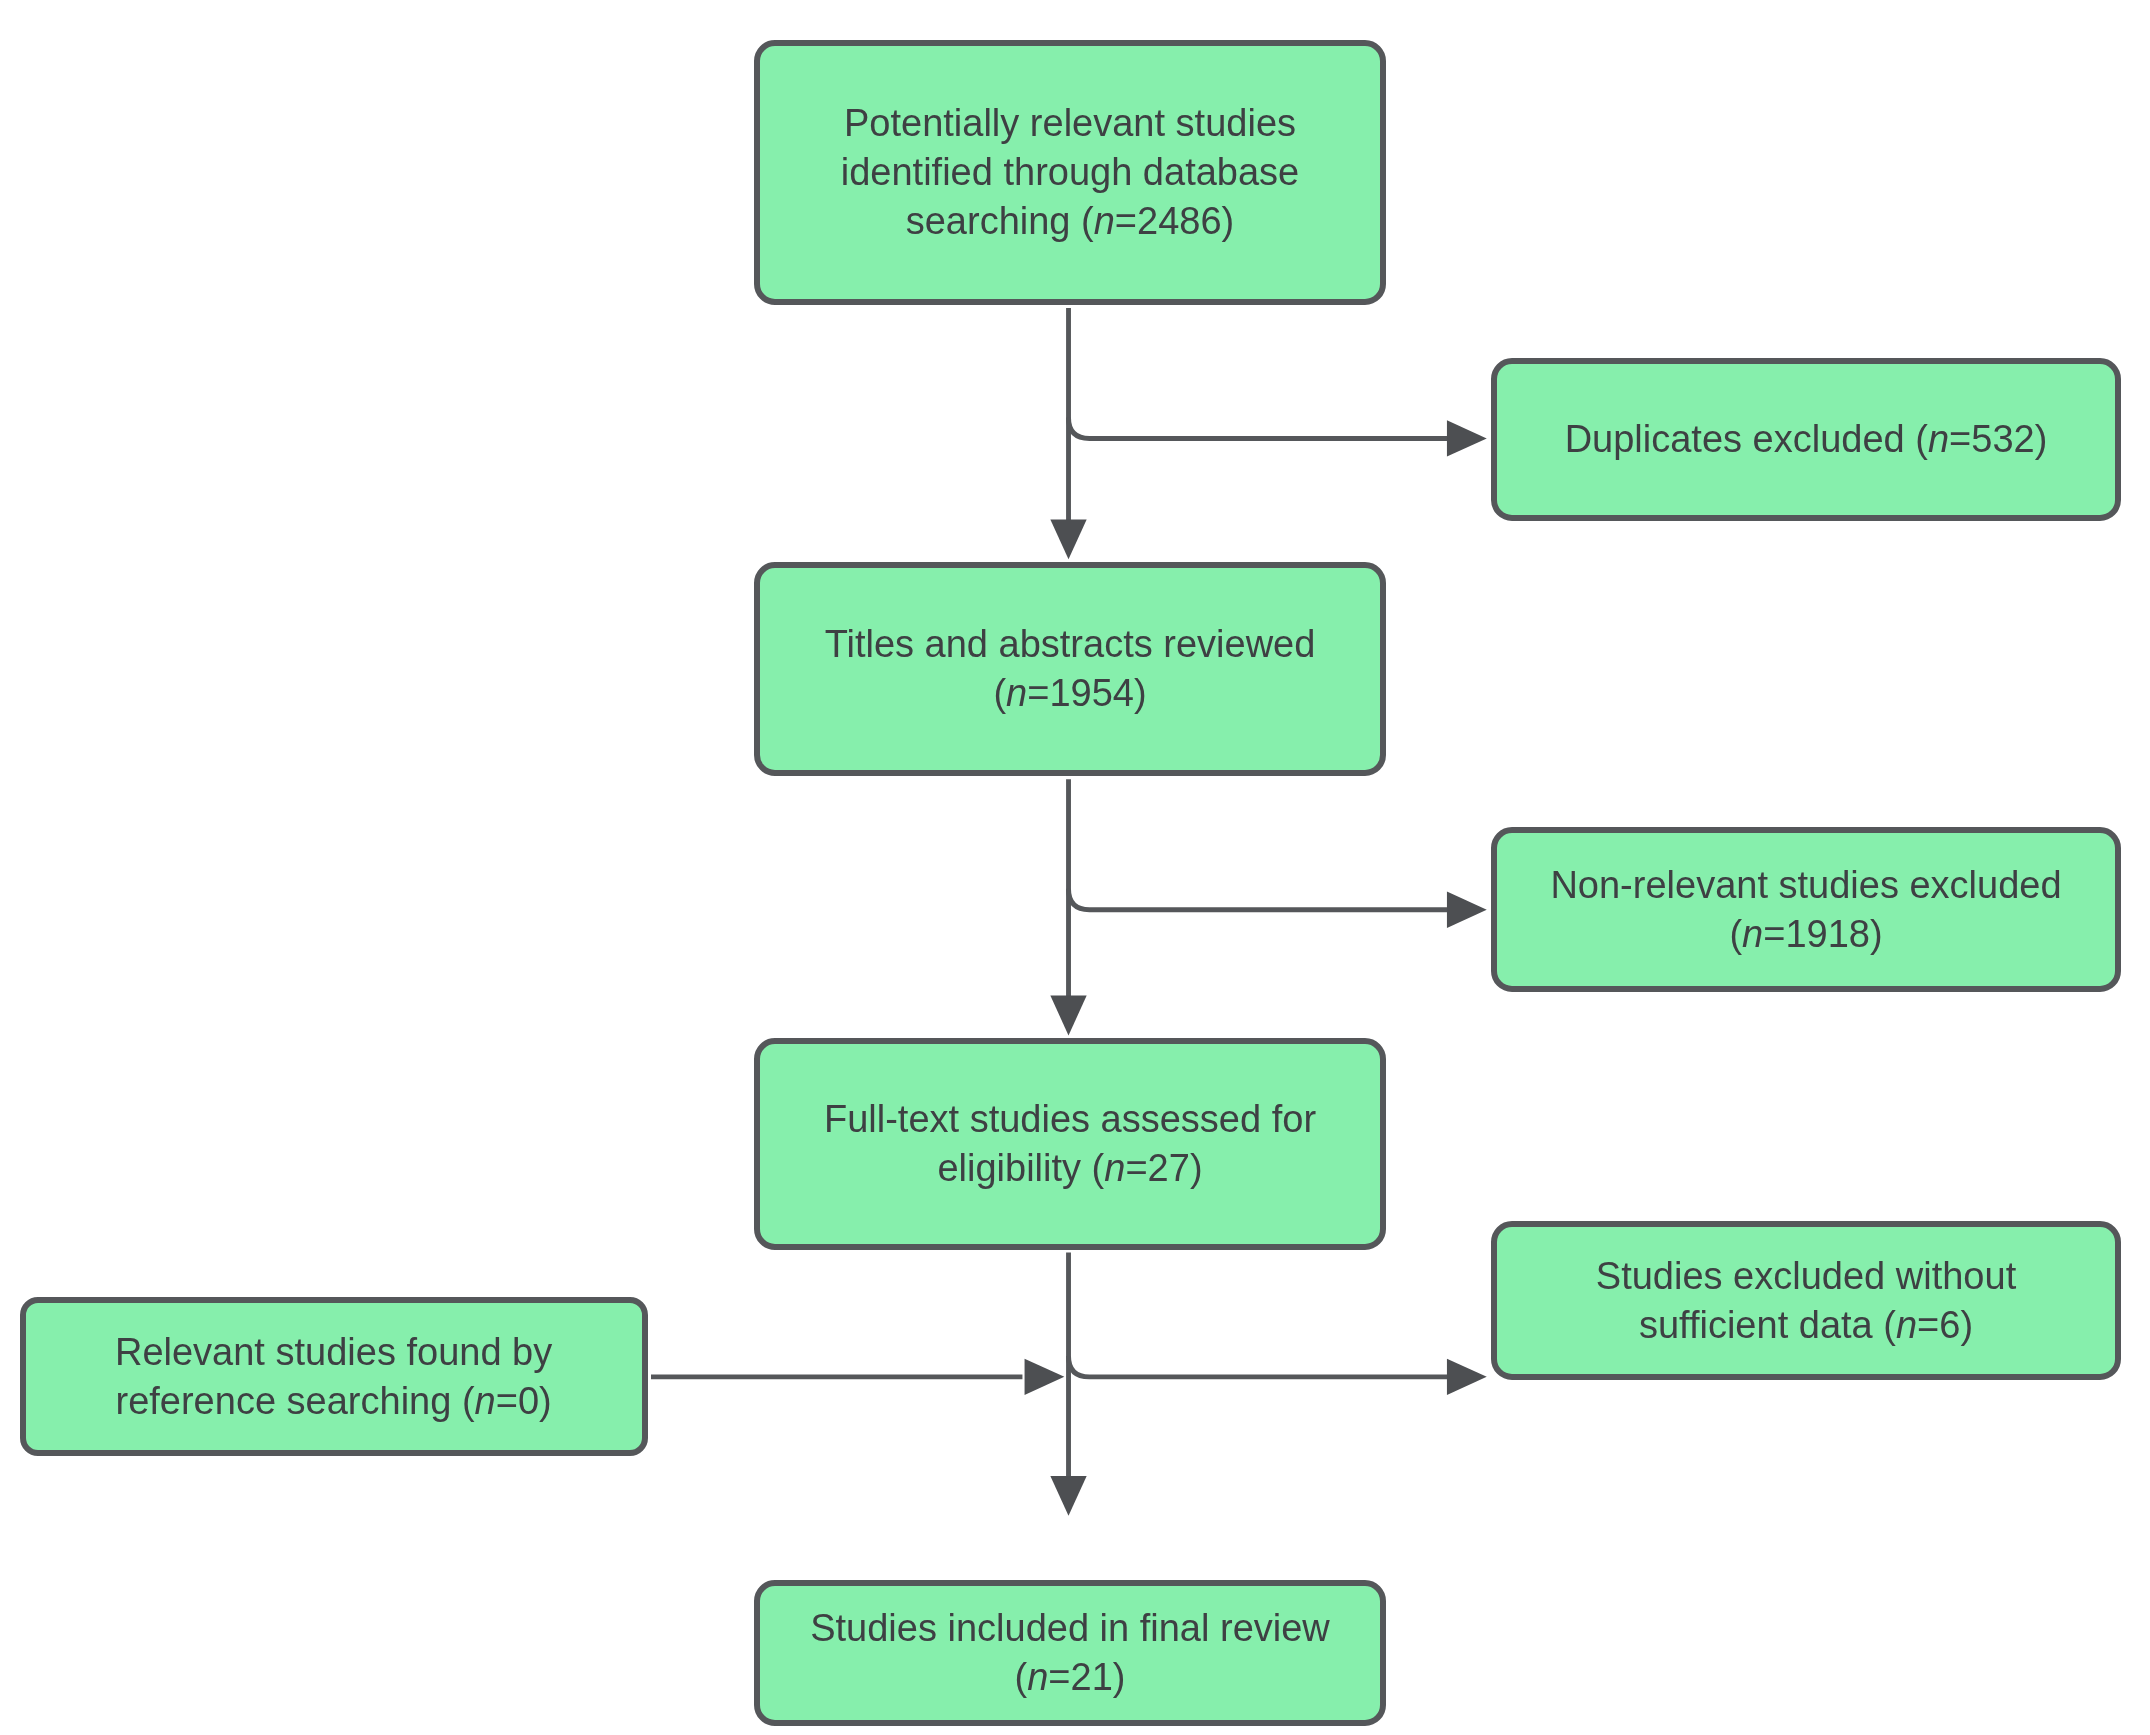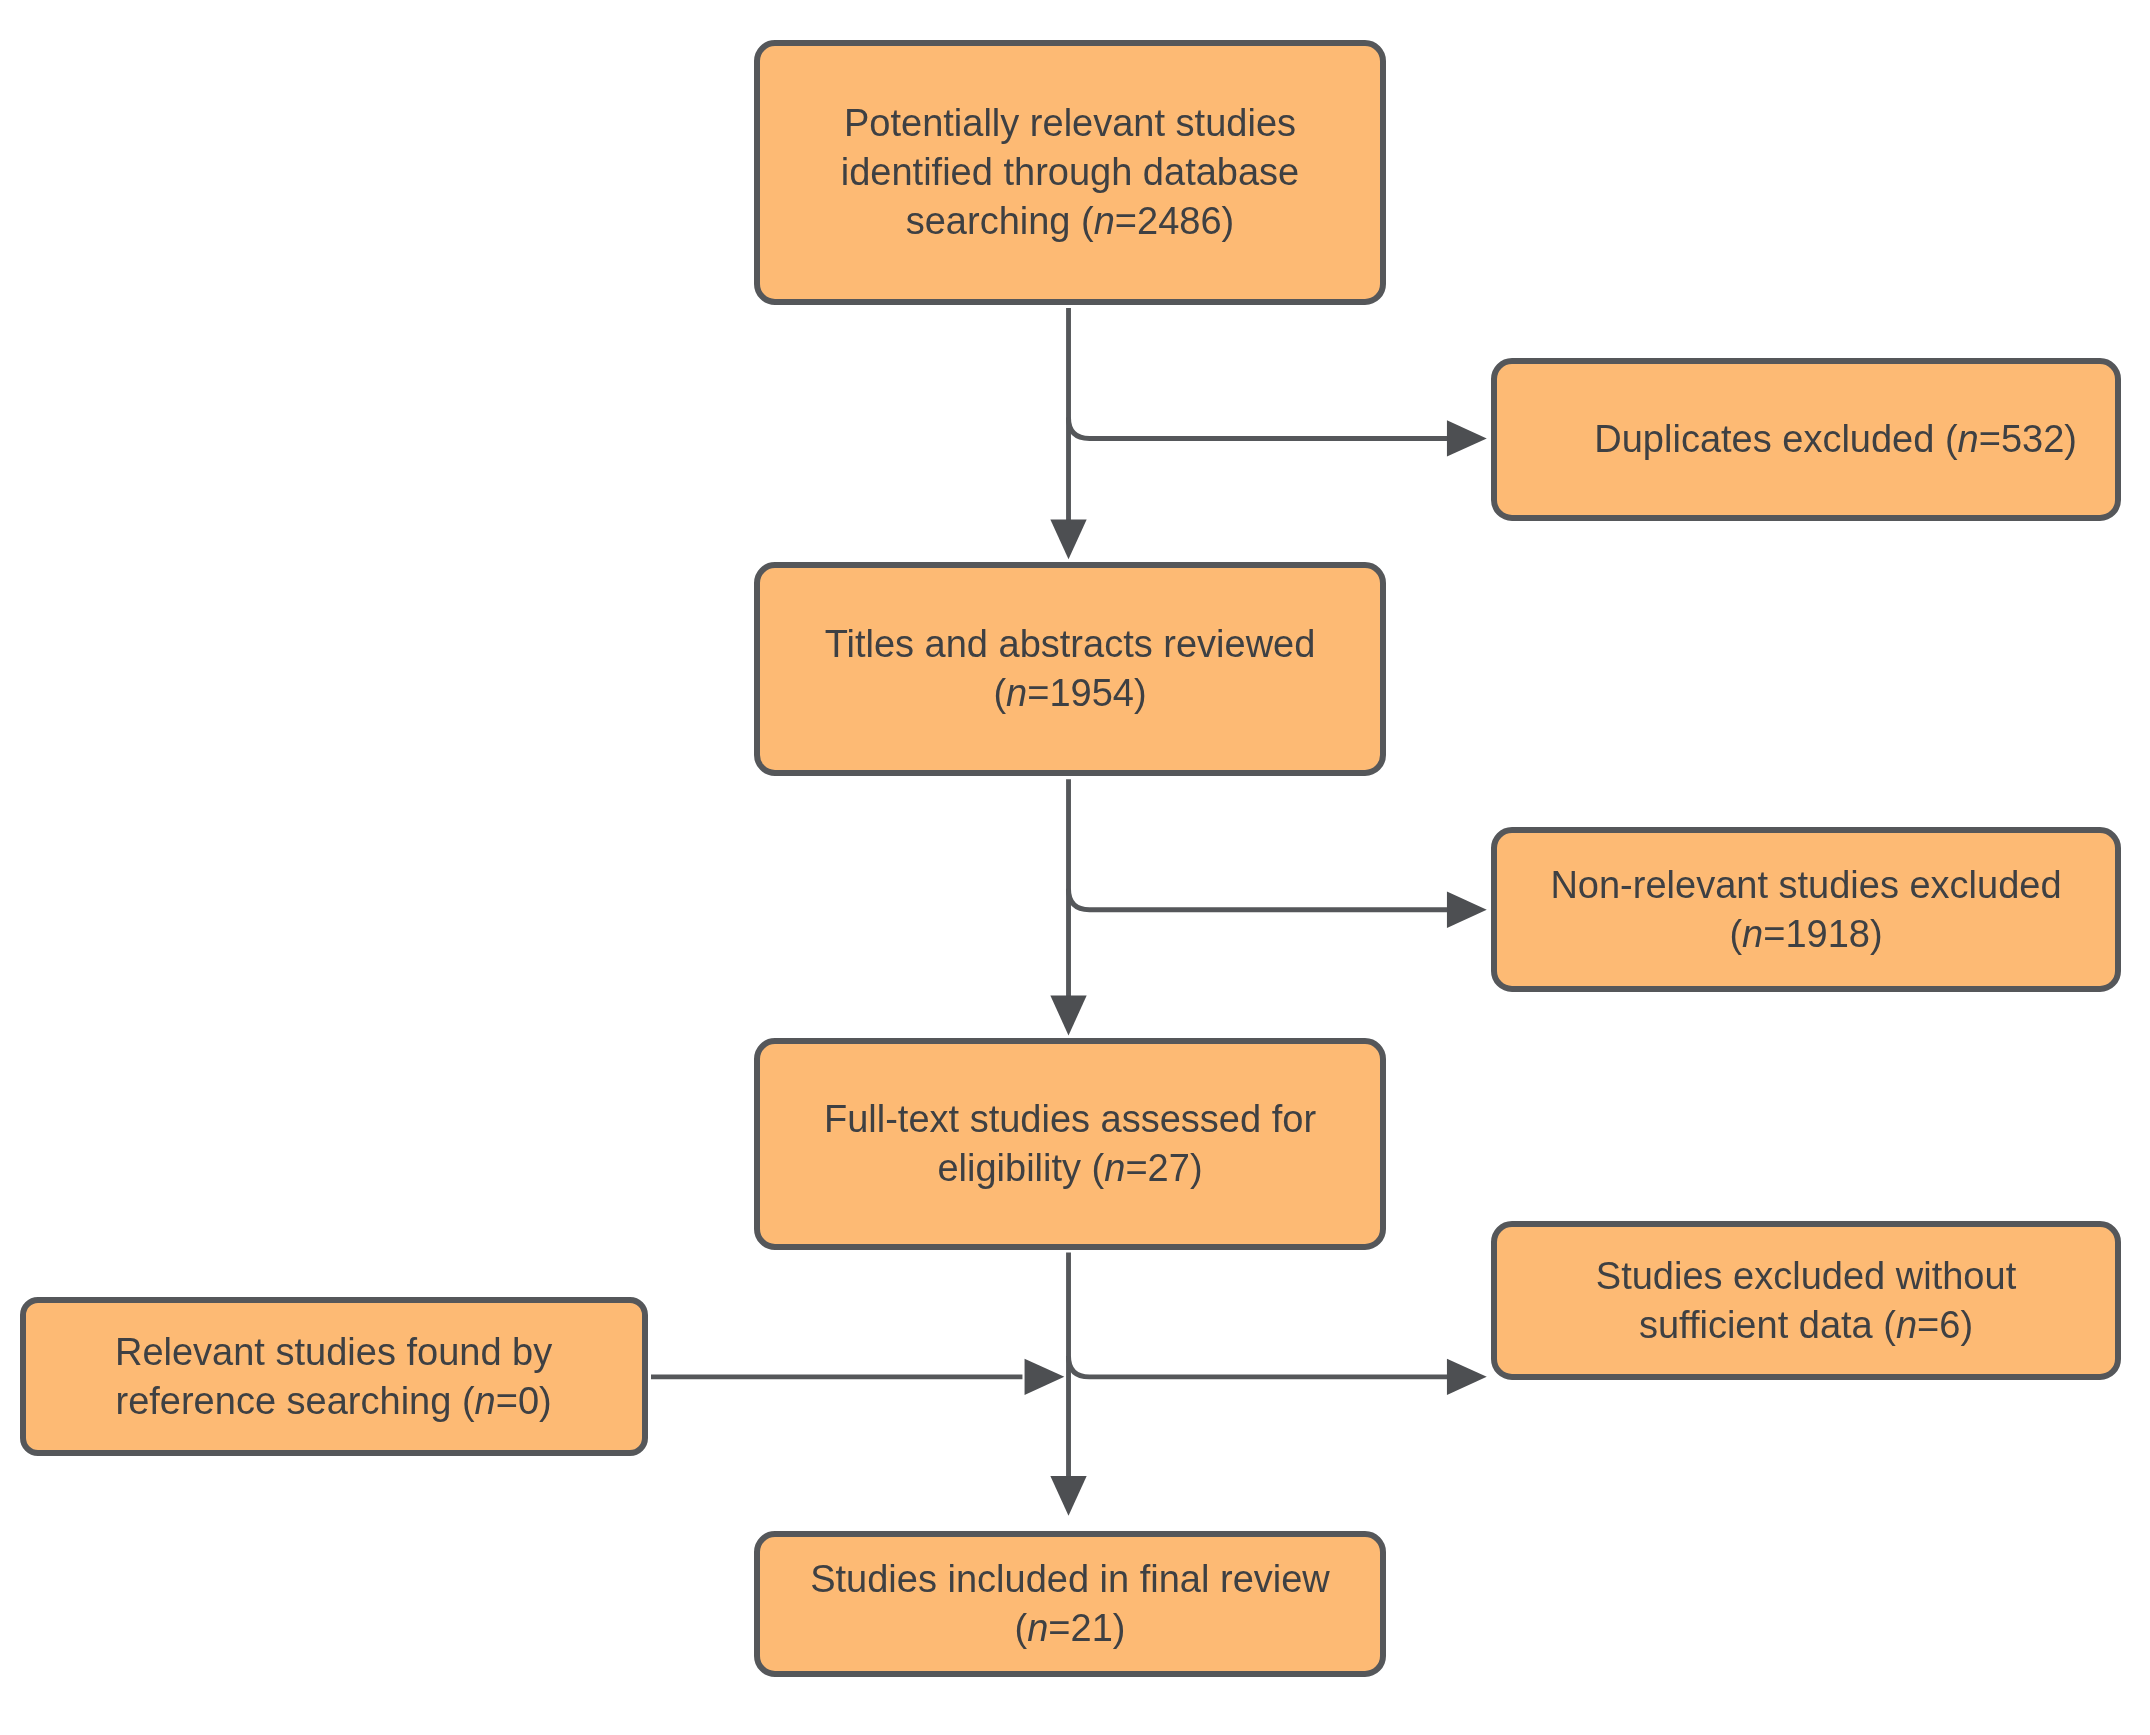--- a/index.html
+++ b/index.html
@@ -19,40 +19,40 @@
     position: absolute;
     left: 0;
     top: 0;
     width: 2151px;
     height: 1735px;
     pointer-events: none;
   }
   .node {
     position: absolute;
     box-sizing: border-box;
-    background: #fdba74;
+    background: #86efac;
     border: 6.3px solid #55575a;
     border-radius: 21px;
     display: flex;
     align-items: center;
-    justify-content: flex-end;
+    justify-content: center;
     text-align: center;
     color: #3e4043;
     font-size: 38px;
     line-height: 49px;
   }
   .node .inner { display: inline-block; }
   .n-italic { font-style: italic; }
 
   
   .col-center { left: 754px; width: 632px; padding: 0 43px; }
   #node-identified   { top: 40px;   height: 265px; }
   #node-titles       { top: 562px;  height: 214px; }
   #node-fulltext     { top: 1038px; height: 212px; }
-  #node-final        { top: 1531px; height: 146px; }
+  #node-final        { top: 1580px; height: 146px; }
 
   
   .col-right { left: 1491px; width: 630px; padding: 0 38px; }
   #node-duplicates   { top: 358px;  height: 163px; }
   #node-nonrelevant  { top: 827px; height: 165px; }
   #node-excluded     { top: 1221px; height: 159px; }
 
   
   #node-reference { left: 19.6px; width: 628px; top: 1297px; height: 159px; padding: 0 38px; border-radius: 18px; }
 

